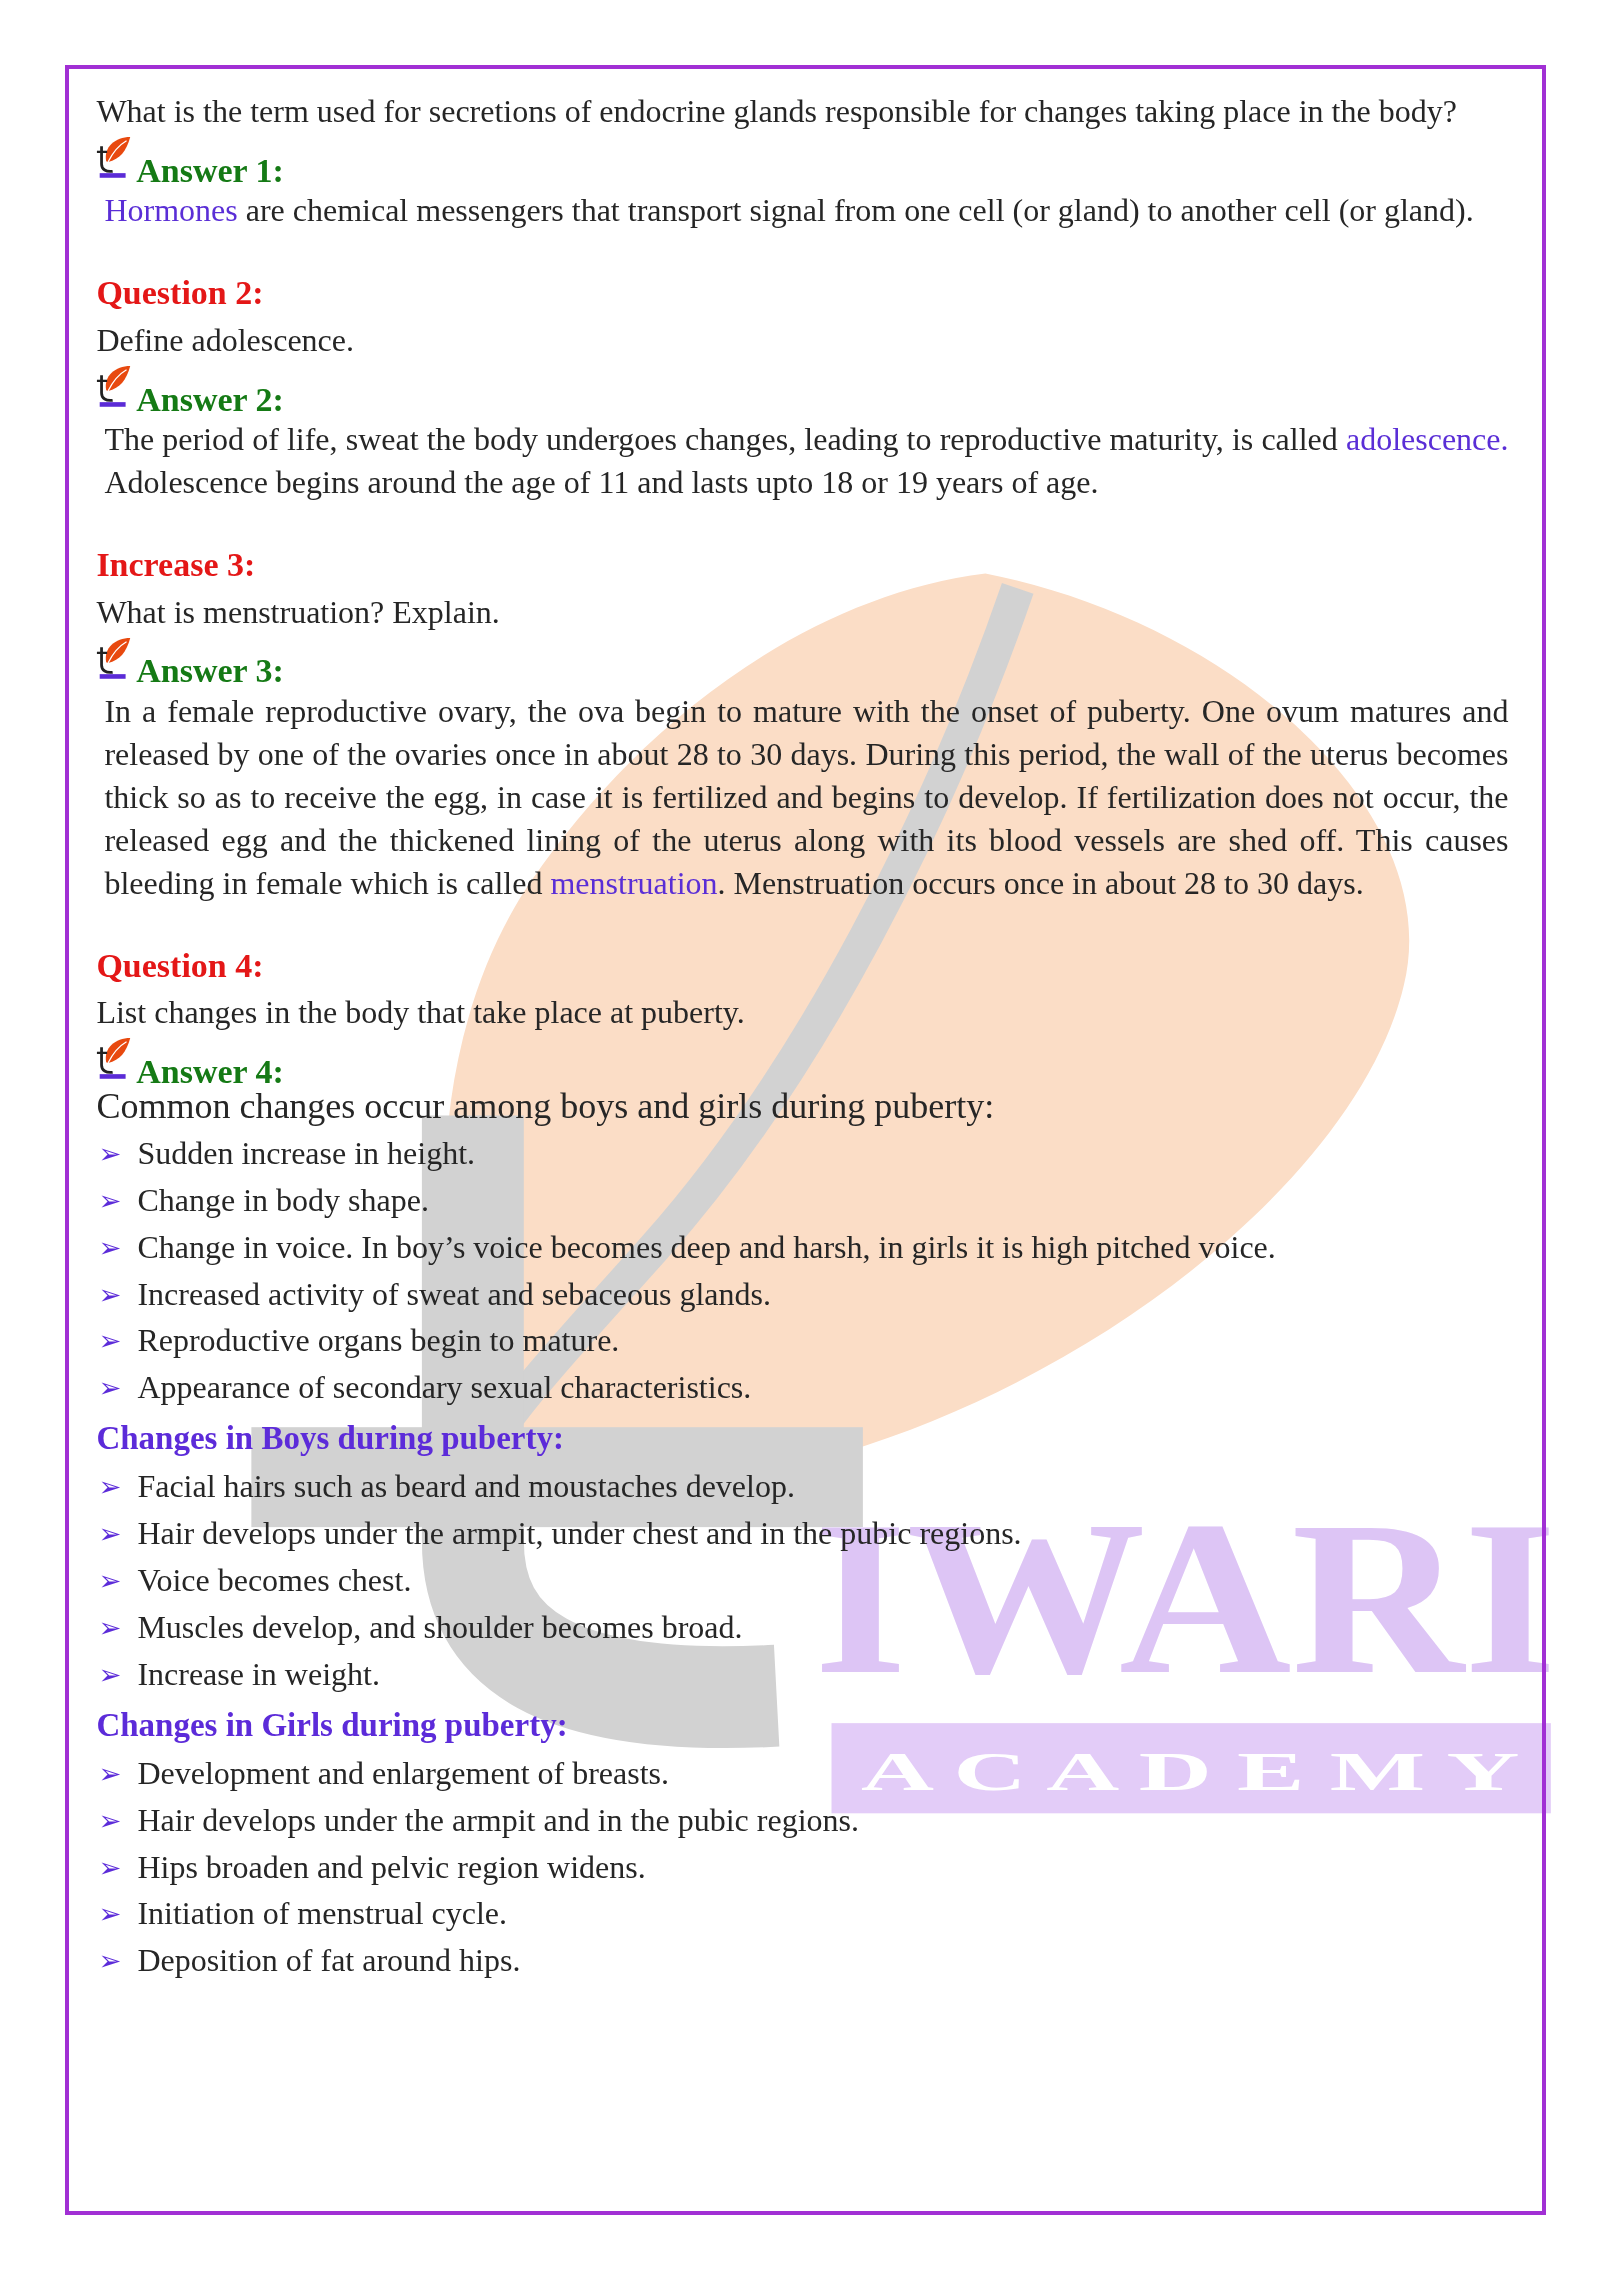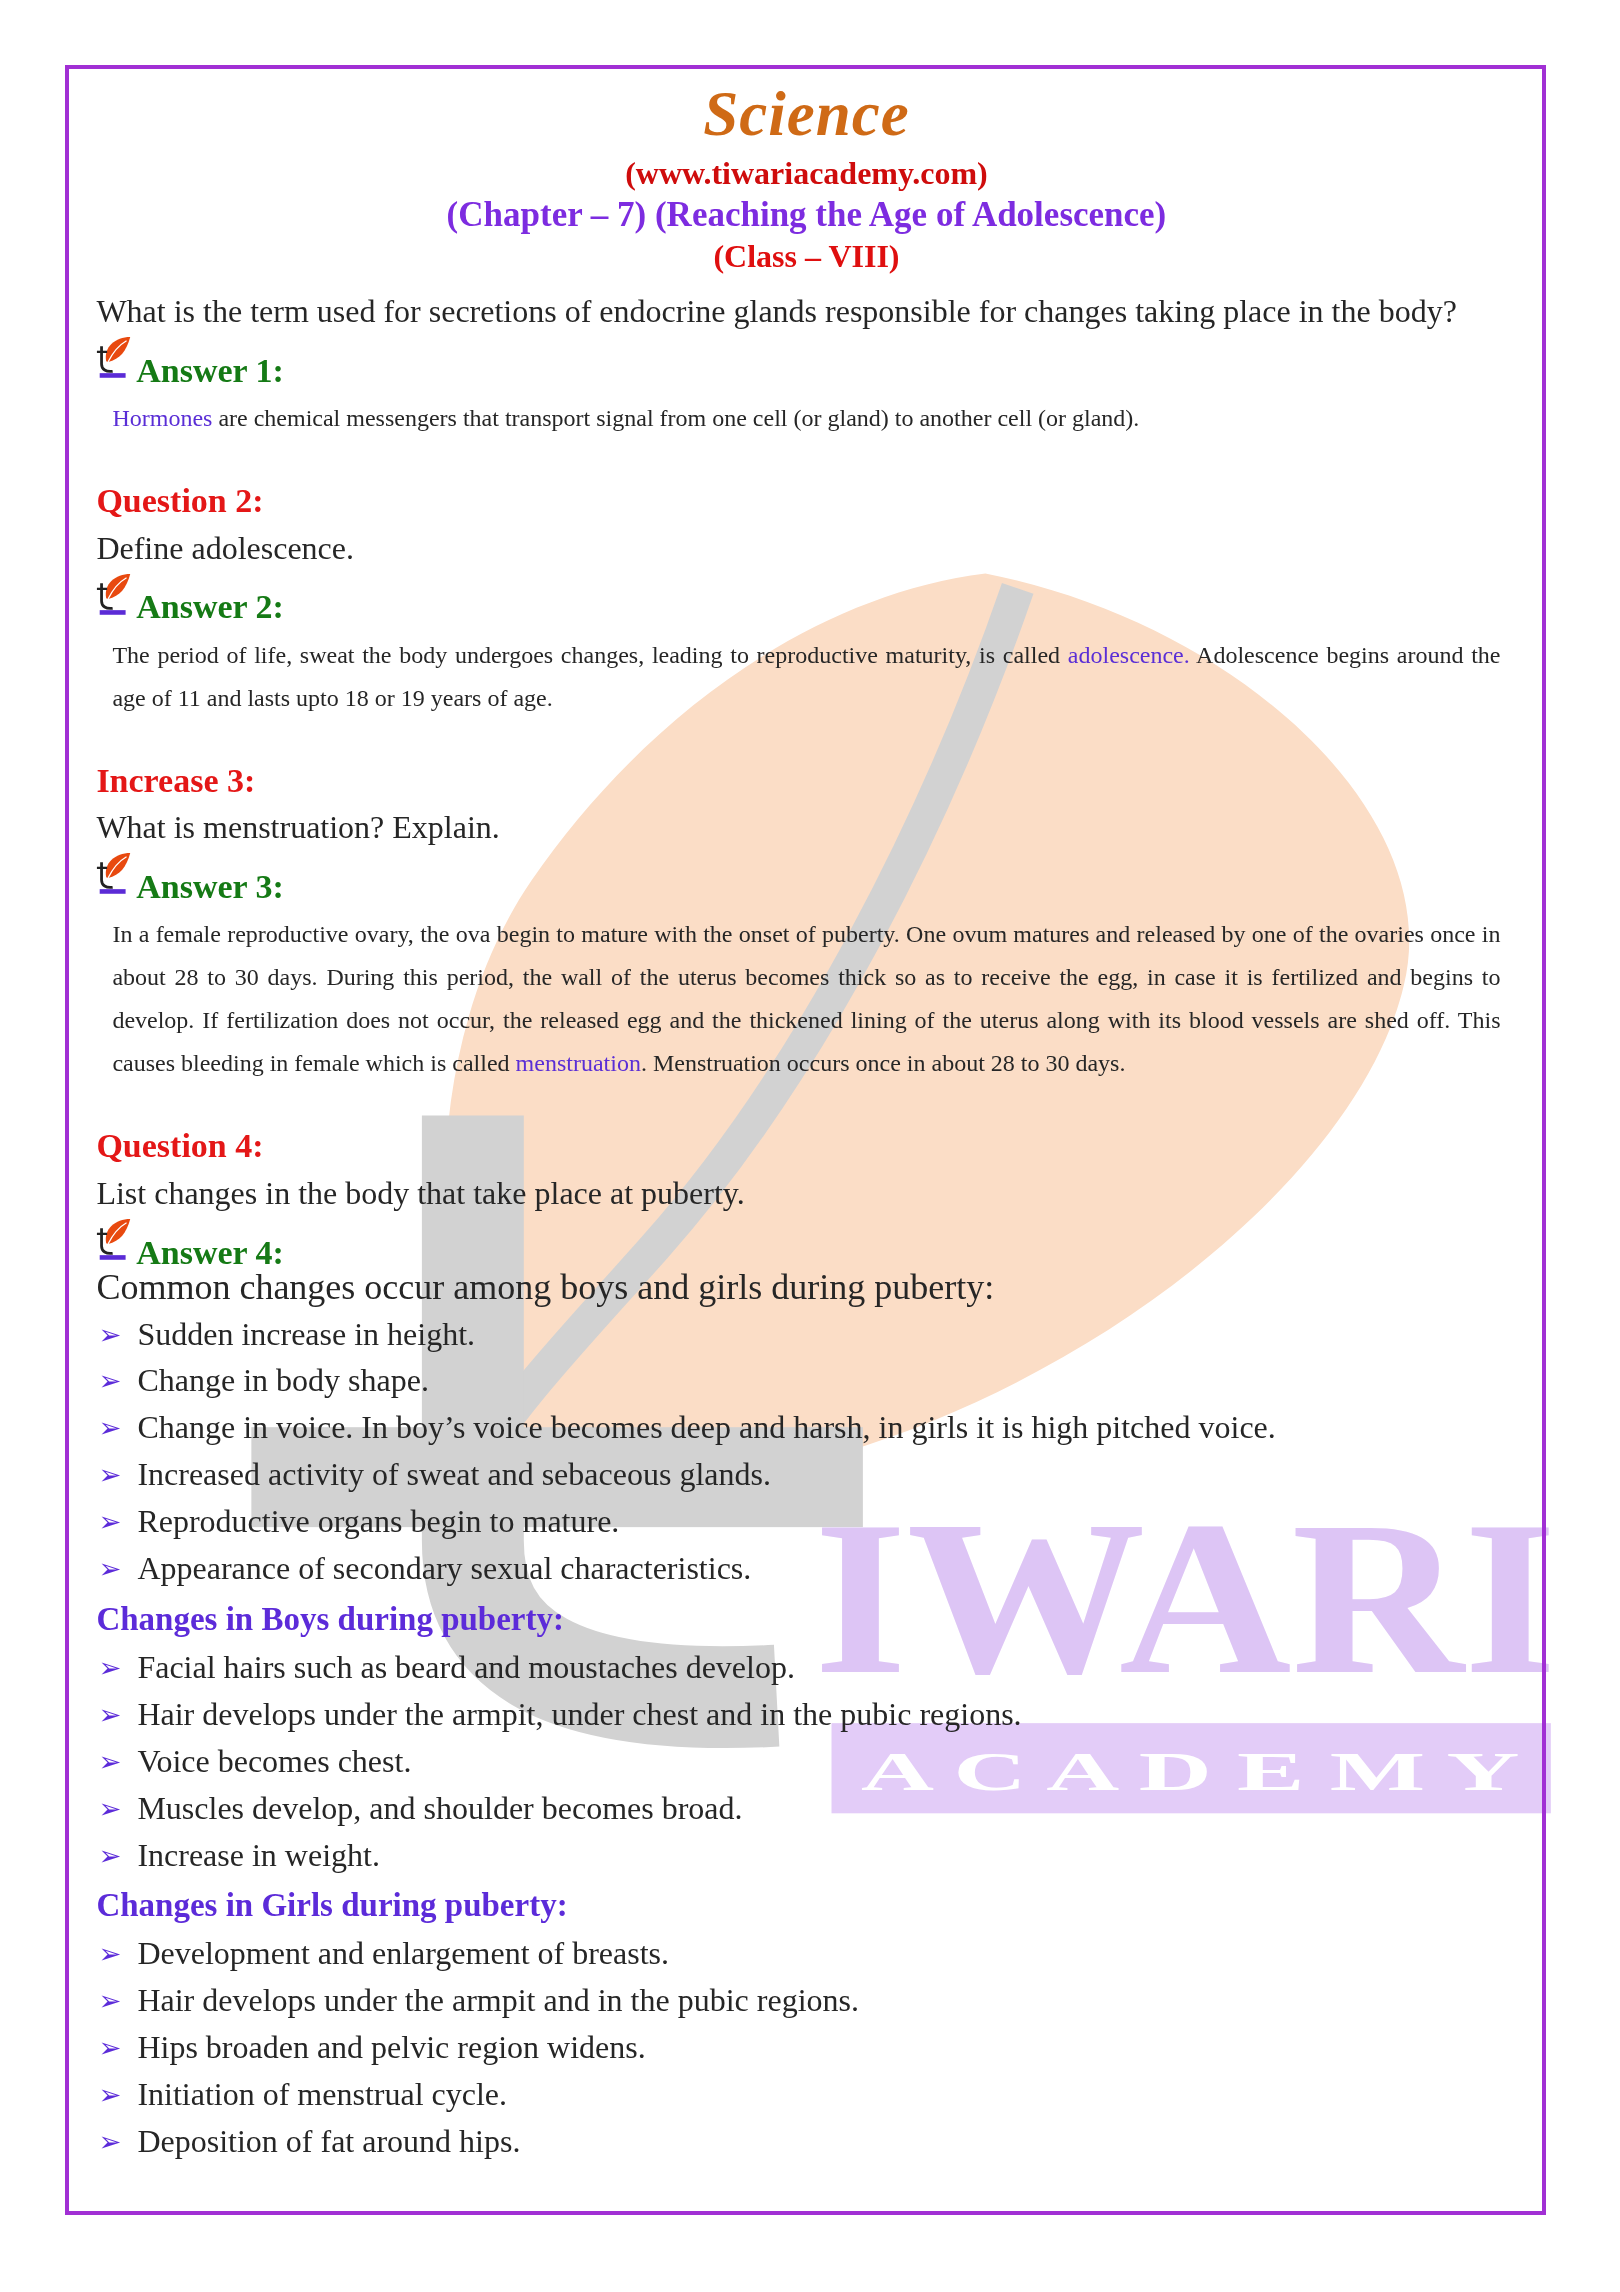--- a/index.html
+++ b/index.html
@@ -25,21 +25,21 @@
   .chapter{font-size:35px;font-weight:bold;color:#7d2ce0;line-height:1.25;}
   .klass{font-size:32px;font-weight:bold;color:#df0f0f;line-height:1.25;}
   
   .qa{margin-top:41px;}
   .qa.first{margin-top:13.7px;}
   .q-label{font-size:34px;font-weight:bold;color:#e41717;margin:0 0 4.9px 0;line-height:1.2;}
   .q-text{font-size:32px;margin:0;line-height:43px;text-align:justify;}
   .a-head{display:flex;align-items:center;margin:2.9px 0 2.9px 0;height:45px;}
   .feather{width:37px;height:43px;margin-right:2.9px;flex:0 0 auto;position:relative;top:-2px;}
   .a-label{font-size:34px;font-weight:bold;color:#157a15;line-height:1.1;margin-top:24px;}
-  .a-text{font-size:24px;margin:16px;line-height:43px;text-align:justify;}
+  .a-text{font-size:32px;margin:8px;line-height:43px;text-align:justify;}
   .a-text .hl{color:#5a2ed6;}
   .a-intro{font-size:36px;margin:0 0 3.9px 0;line-height:43px;}
   .sub-heading{font-size:33px;font-weight:bold;color:#5c2bd9;margin:7.8px 0 5.9px 0;line-height:1.25;}
   ul.bullets{list-style:none;margin:0;padding:0;}
   ul.bullets li{
     display:flex;align-items:baseline;font-size:32px;line-height:43px;margin:2.9px 0;
   }
   ul.bullets .arrow{
     flex:0 0 39px;color:#5c2bd9;font-family:"DejaVu Sans", sans-serif;
     font-size:27.4px;padding-left:2px;position:relative;top:-1px;
@@ -58,26 +58,20 @@
     <rect x="256" y="1456" width="624" height="102" fill="#d2d2d2"></rect>
     <text x="830" y="1706" font-family="Liberation Serif, serif" font-weight="bold" font-size="226" fill="#ddc5f5" textLength="758" lengthAdjust="spacingAndGlyphs">IWARI</text>
     <rect x="848" y="1758" width="734" height="92" fill="#e3ccf8"></rect>
     <text x="878" y="1826" font-family="Liberation Serif, serif" font-weight="bold" font-size="56" fill="#ffffff" textLength="672" lengthAdjust="spacingAndGlyphs">A C A D E M Y</text>
   </svg>
 </div>
 
 <div class="sheet">
   <div class="content">
 
-    <header class="page-header">
-      <div class="title">Science</div>
-      <div class="site">(www.tiwariacademy.com)</div>
-      <div class="chapter">(Chapter – 7) (Reaching the Age of Adolescence)</div>
-      <div class="klass">(Class – VIII)</div>
-    </header>
 
     <section class="qa first">
       <p class="q-text">What is the term used for secretions of endocrine glands responsible for changes taking place in the body?</p>
       <div class="a-head">
         <svg class="feather" viewBox="0 0 40 46">
           <path d="M11 28 C8 13 21 2 37 2 C33 17 26 26 13 29 Z" fill="#e8490f"></path>
           <path d="M13 29 C18 19 26 10 33 6" stroke="#ffffff" stroke-width="1.4" fill="none"></path>
           <path d="M6 12 L6 31 C6 37 11 40 18 39" stroke="#222222" stroke-width="3" fill="none"></path>
           <line x1="1" y1="18" x2="12" y2="18" stroke="#222222" stroke-width="2.5"></line>
           <rect x="4" y="41" width="28" height="5" fill="#5b2bd6"></rect>

